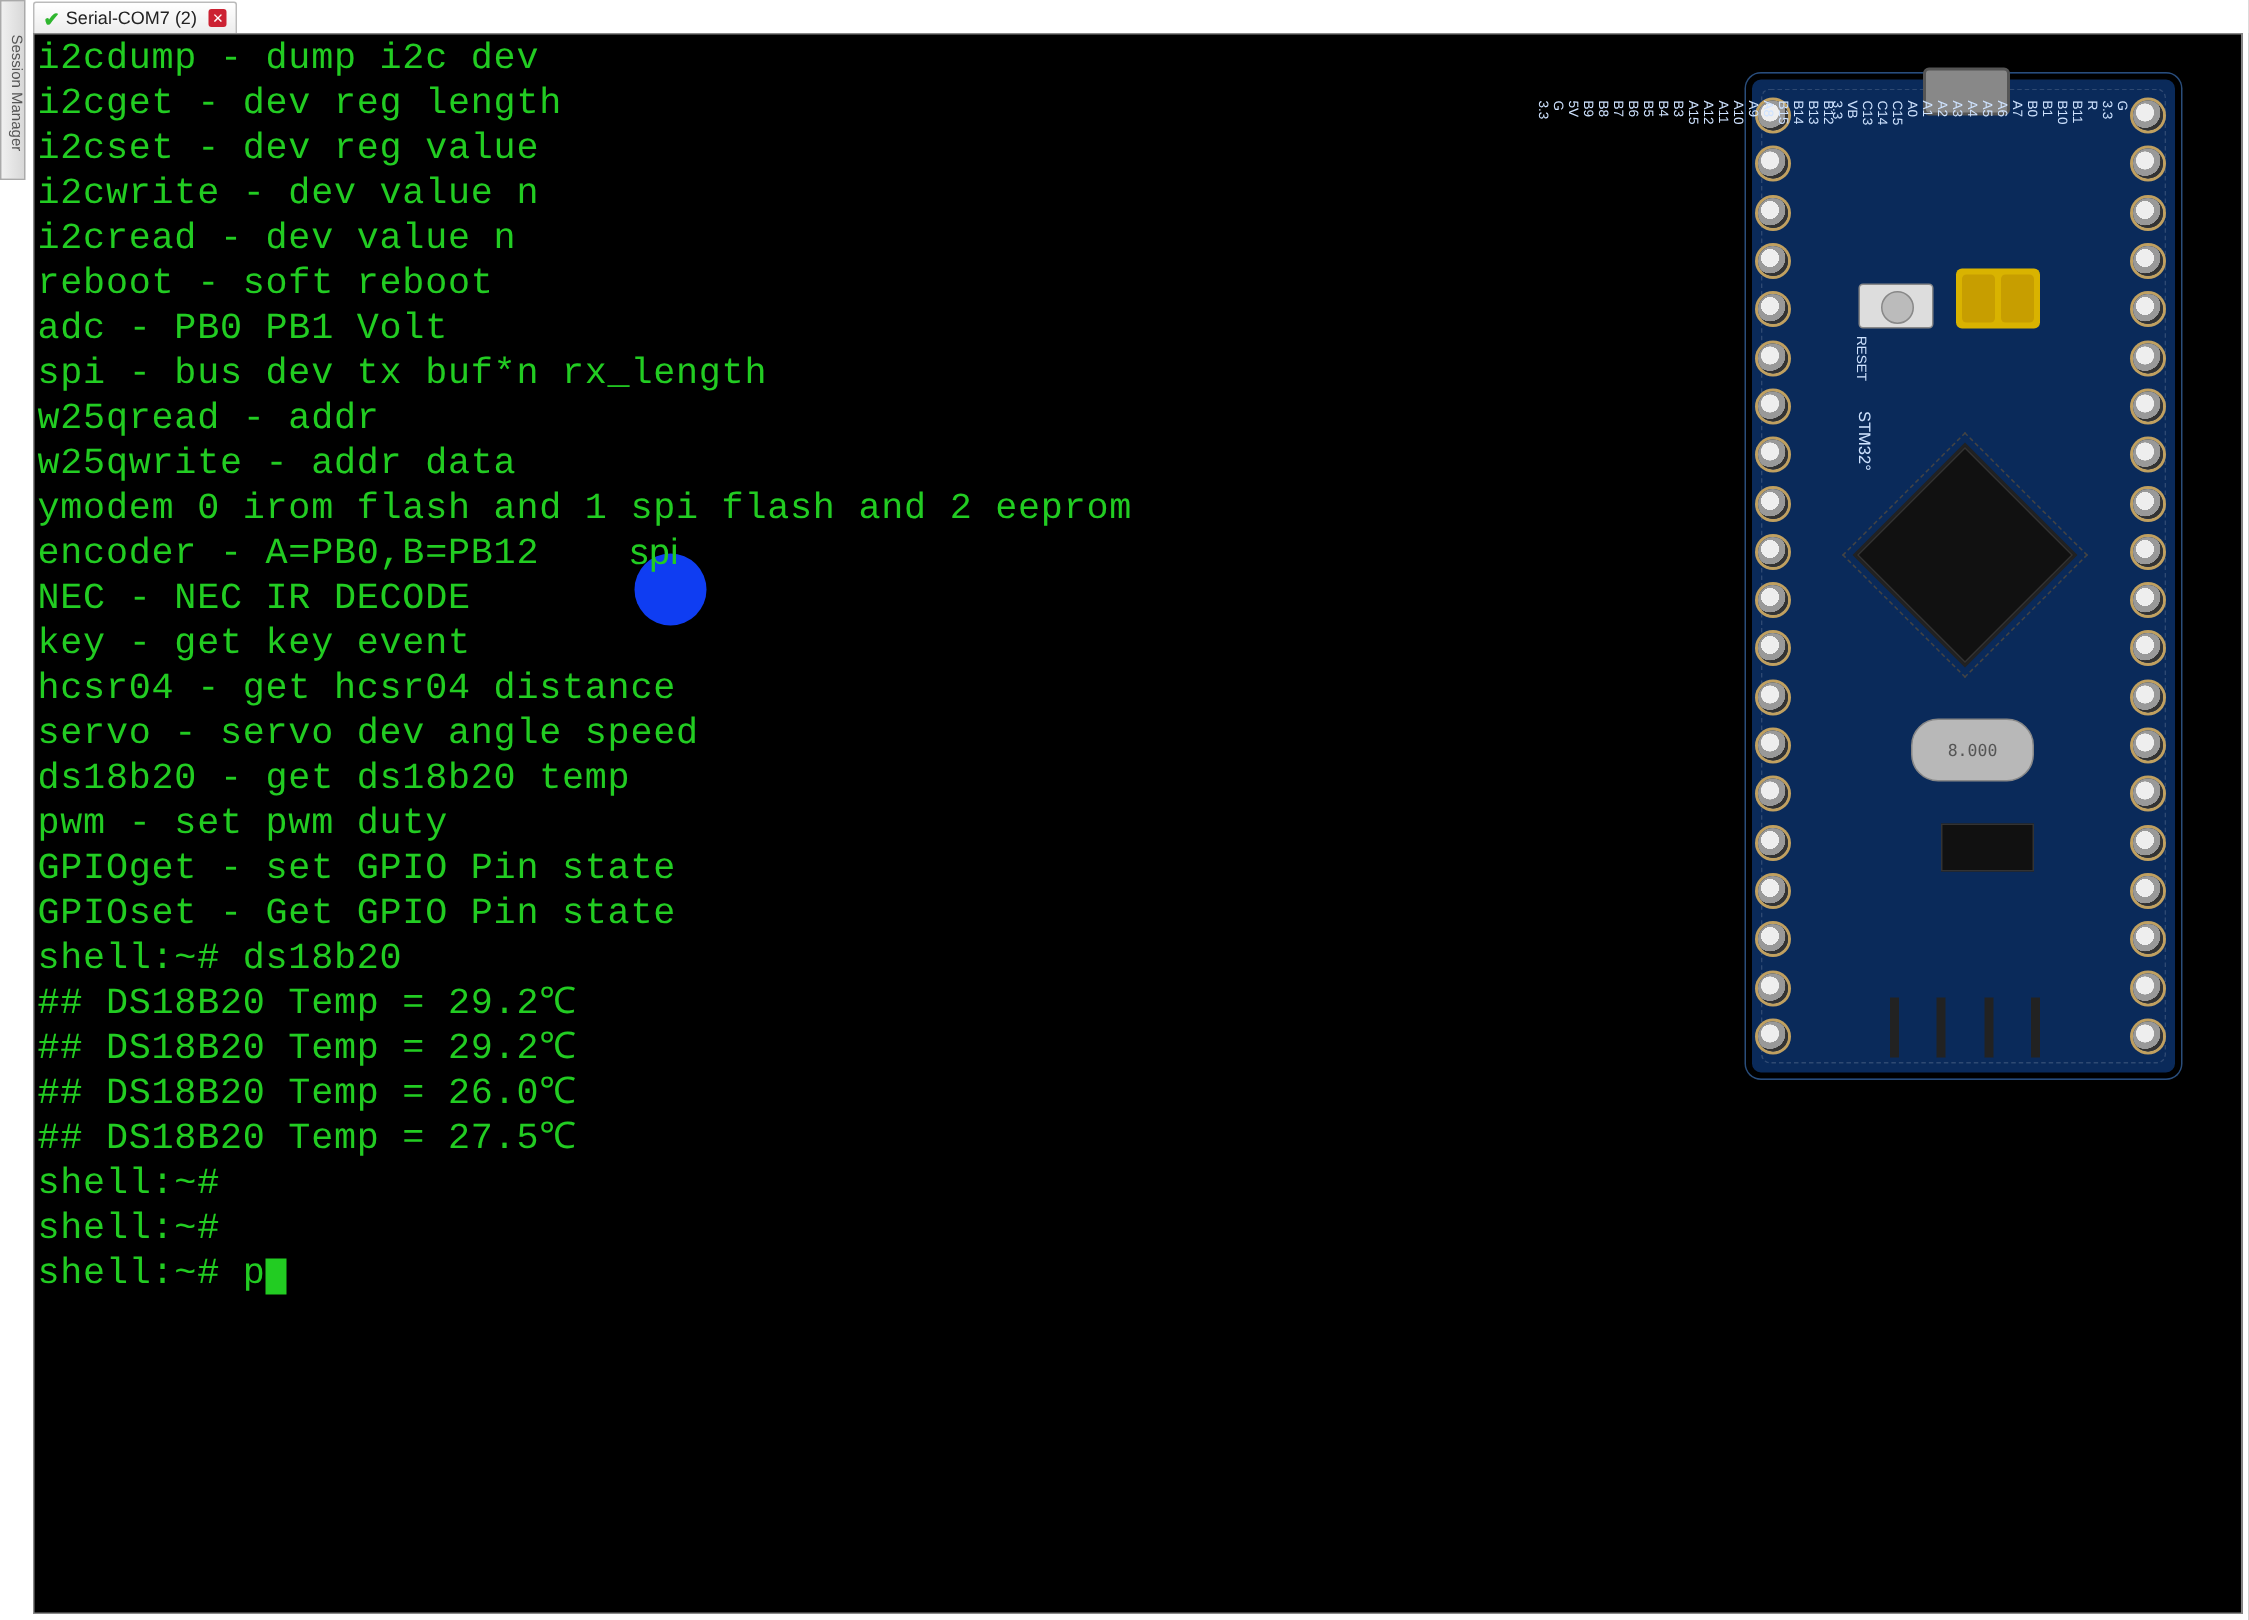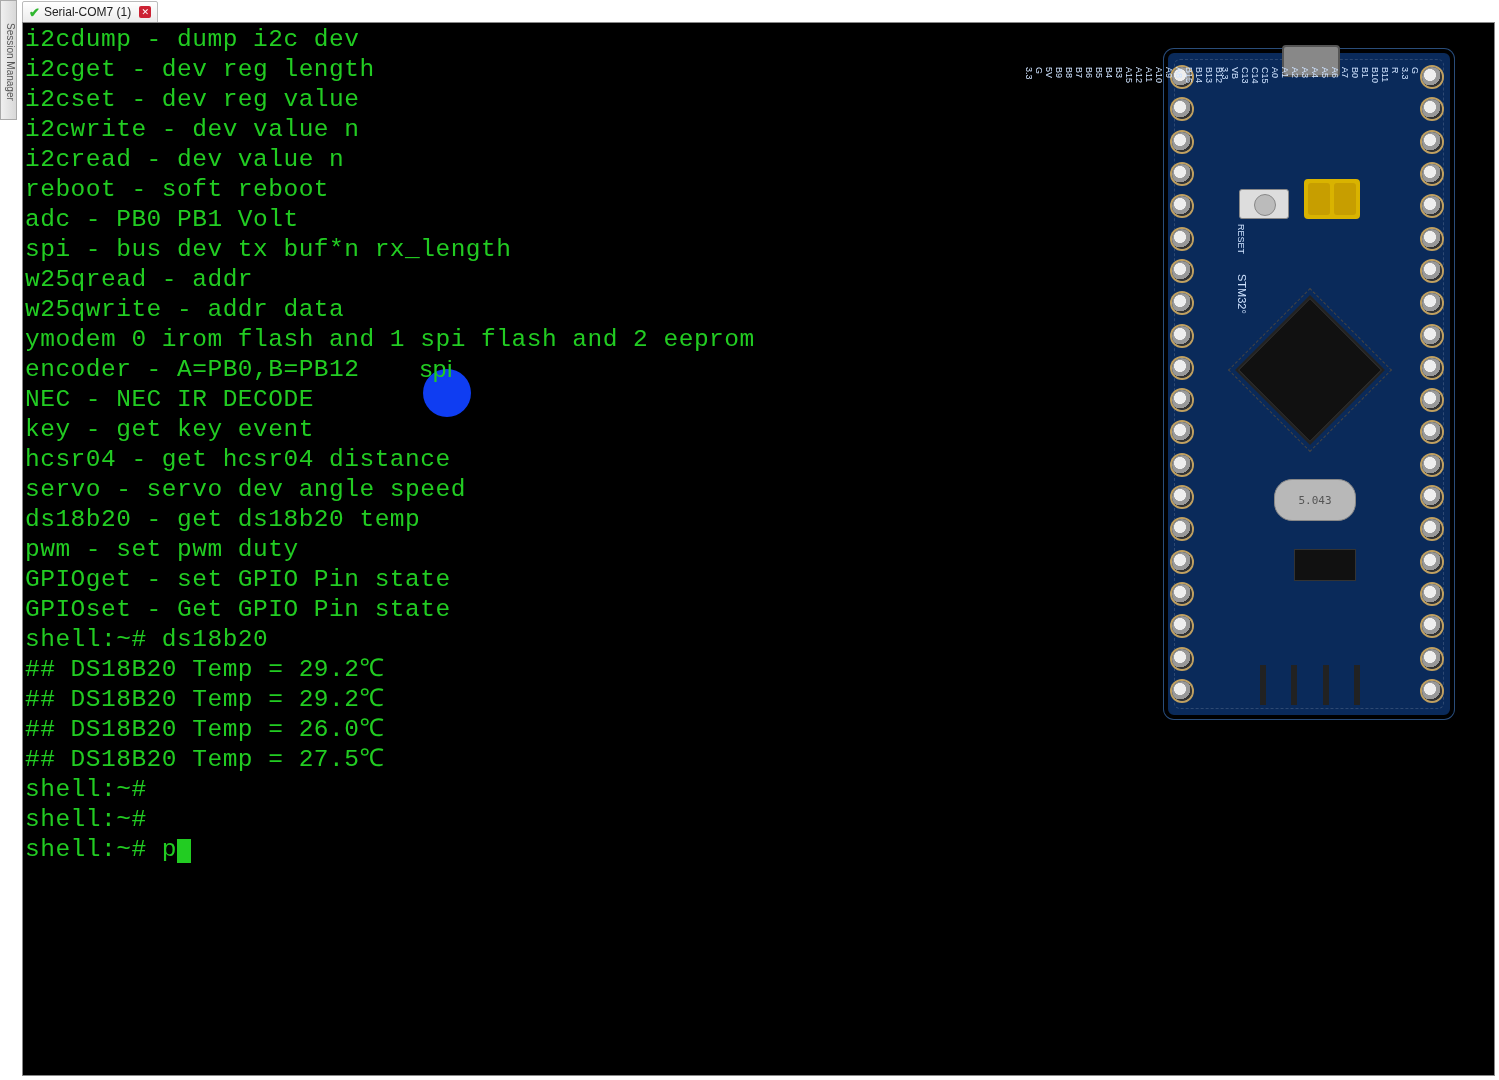--- a/index.html
+++ b/index.html
@@ -44,39 +44,39 @@
 </head>
 <body>
 
 <div class="app">
 
   <div class="sidebar-tab">Session Manager</div>
 
   <div class="tabbar">
     <div class="tab">
       <span class="check">✔</span>
-      <span>Serial-COM7 (1)</span>
+      <span>Serial-COM7 (2)</span>
       <span class="close">✕</span>
     </div>
   </div>
 
   <div class="terminal">
     <div class="term-inner" id="term"><span class="line">i2cdump - dump i2c dev</span><span class="line">i2cget - dev reg length</span><span class="line">i2cset - dev reg value</span><span class="line">i2cwrite - dev value n</span><span class="line">i2cread - dev value n</span><span class="line">reboot - soft reboot</span><span class="line">adc - PB0 PB1 Volt</span><span class="line">spi - bus dev tx buf*n rx_length</span><span class="line">w25qread - addr</span><span class="line">w25qwrite - addr data</span><span class="line">ymodem 0 irom flash and 1 spi flash and 2 eeprom</span><span class="line">encoder - A=PB0,B=PB12</span><span class="line">NEC - NEC IR DECODE</span><span class="line">key - get key event</span><span class="line">hcsr04 - get hcsr04 distance</span><span class="line">servo - servo dev angle speed</span><span class="line">ds18b20 - get ds18b20 temp</span><span class="line">pwm - set pwm duty</span><span class="line">GPIOget - set GPIO Pin state</span><span class="line">GPIOset - Get GPIO Pin state</span><span class="line">shell:~# ds18b20</span><span class="line">## DS18B20 Temp = 29.2℃</span><span class="line">## DS18B20 Temp = 29.2℃</span><span class="line">## DS18B20 Temp = 26.0℃</span><span class="line">## DS18B20 Temp = 27.5℃</span><span class="line">shell:~# </span><span class="line">shell:~# </span><span class="line">shell:~# p<span class="cursor-blk"></span></span></div>
 
     <div class="highlight-spot"></div>
     <div class="spi-over">spi</div>
 
     <div class="board">
       <div class="usb"></div>
       <div class="btn-mcu one"></div>
       <div class="jumper"></div>
       <div class="reset-label">RESET</div>
       <div class="stm-label">STM32°</div>
       <div class="chip"></div>
-      <div class="xtal">5.043</div>
+      <div class="xtal">8.000</div>
       <div class="smd"></div>
       <div class="pincol left" id="pl">
           <div class="pin"></div>
           <div class="pin"></div>
           <div class="pin"></div>
           <div class="pin"></div>
           <div class="pin"></div>
           <div class="pin"></div>
           <div class="pin"></div>
           <div class="pin"></div>

